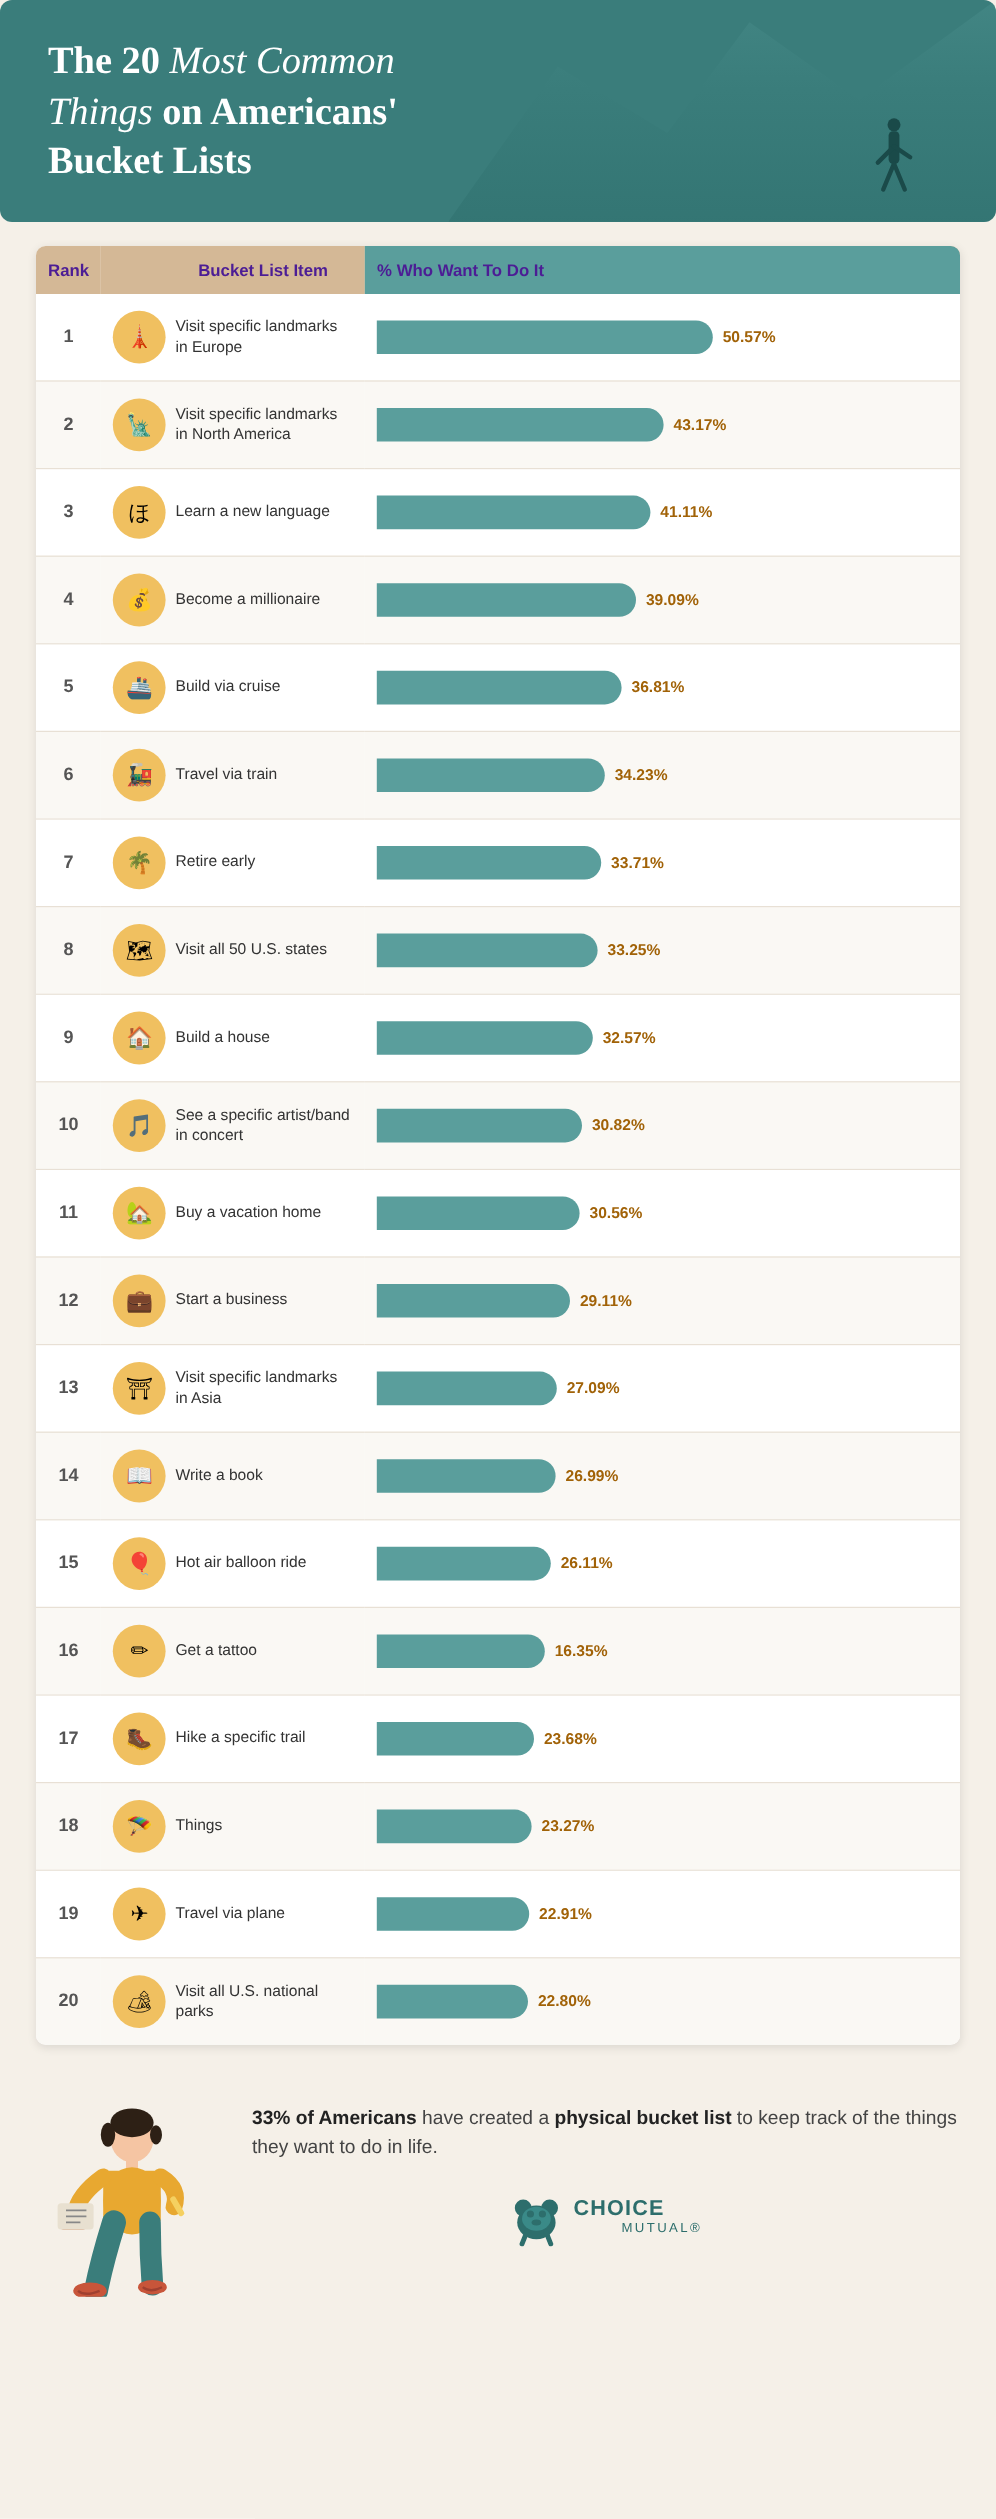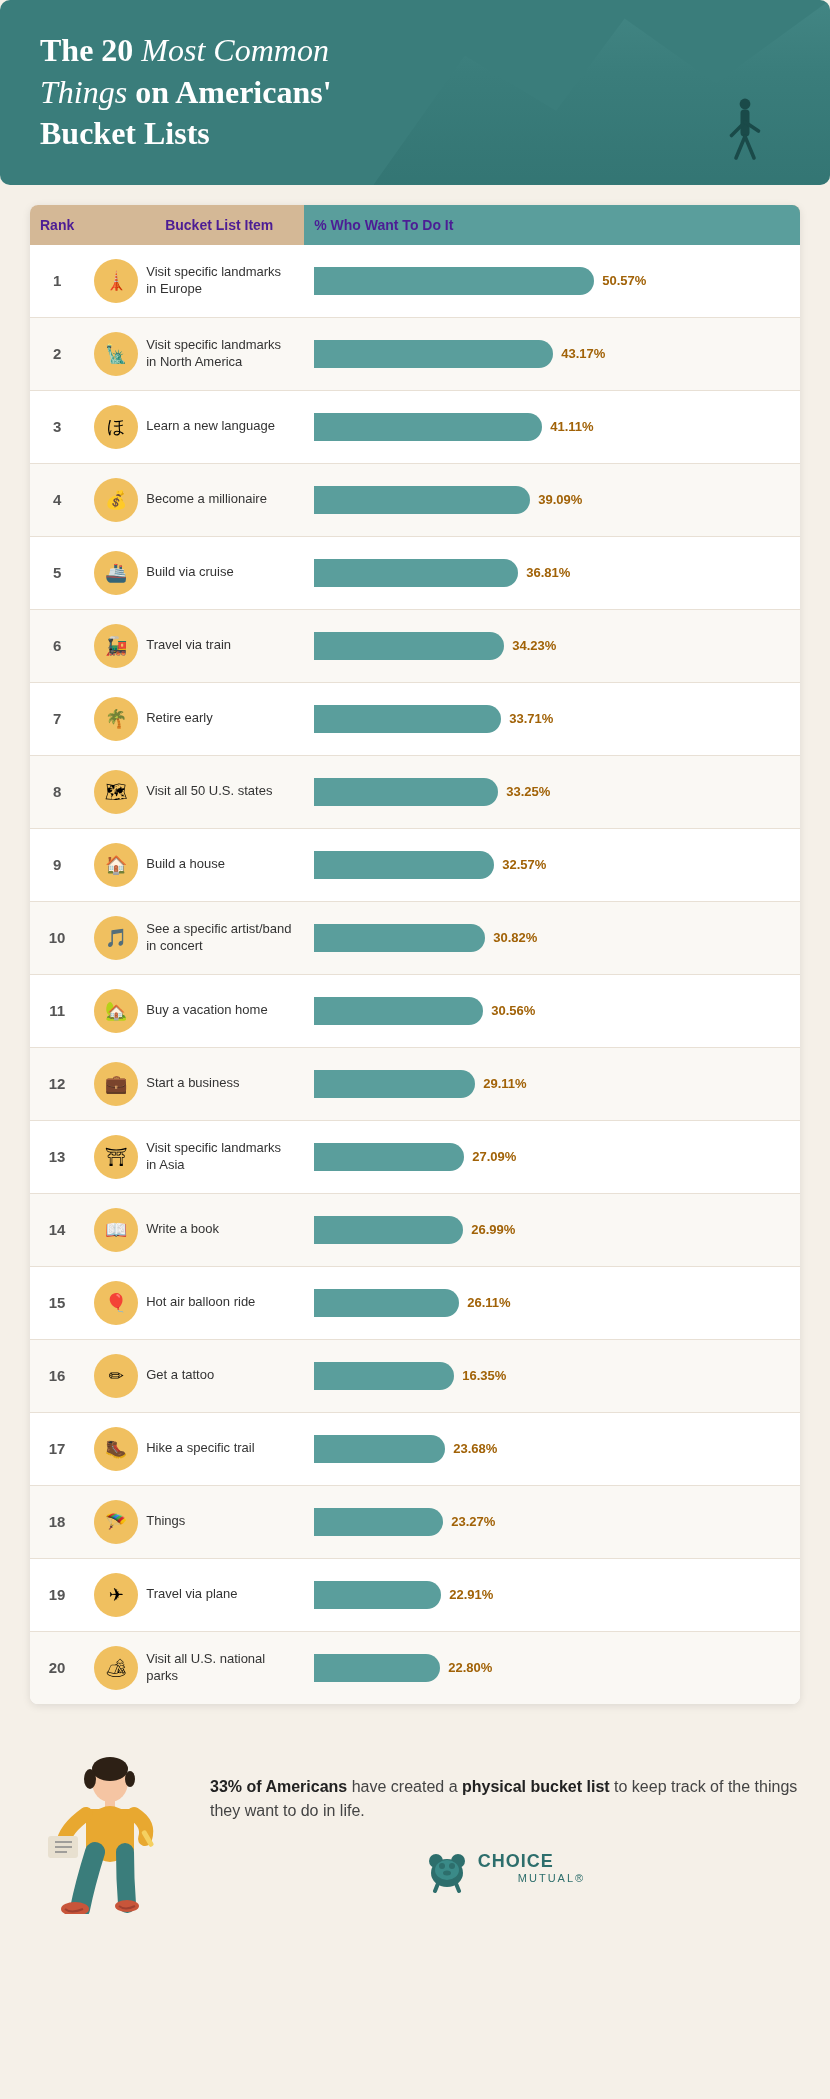--- a/index.html
+++ b/index.html
@@ -158,21 +158,21 @@
       font-size: 13px;
       font-weight: bold;
       color: #a16207;
       font-family: Arial, sans-serif;
       white-space: nowrap;
     }
 
     
     .footer-section {
       display: flex;
-      align-items: center;
+      align-items: flex-start;
       padding: 30px 30px 20px 30px;
       gap: 20px;
     }
 
     .footer-figure {
       flex-shrink: 0;
       width: 160px;
       display: flex;
       justify-content: center;
     }

